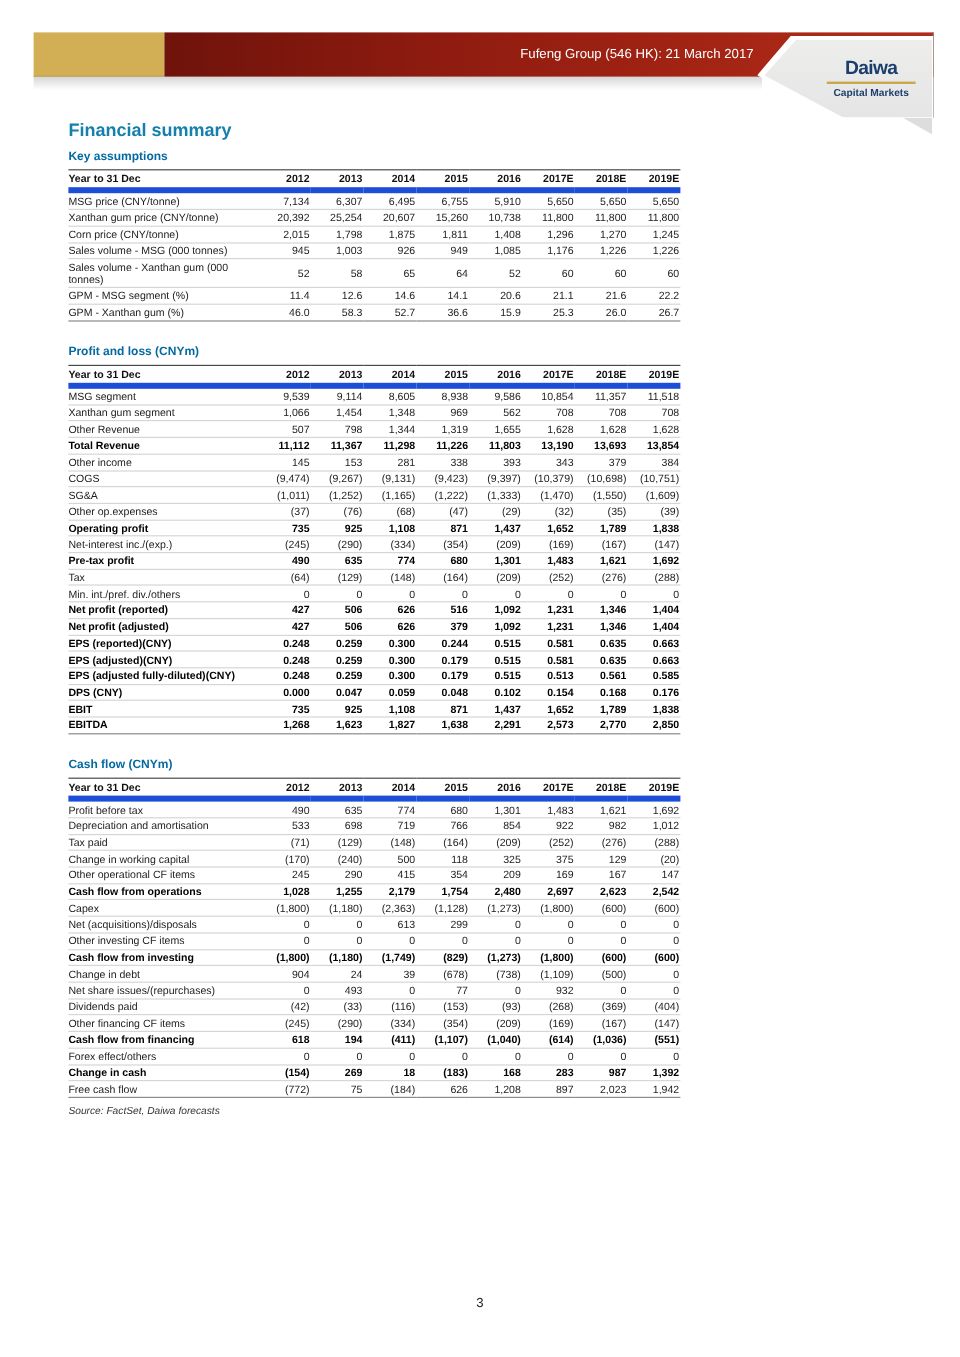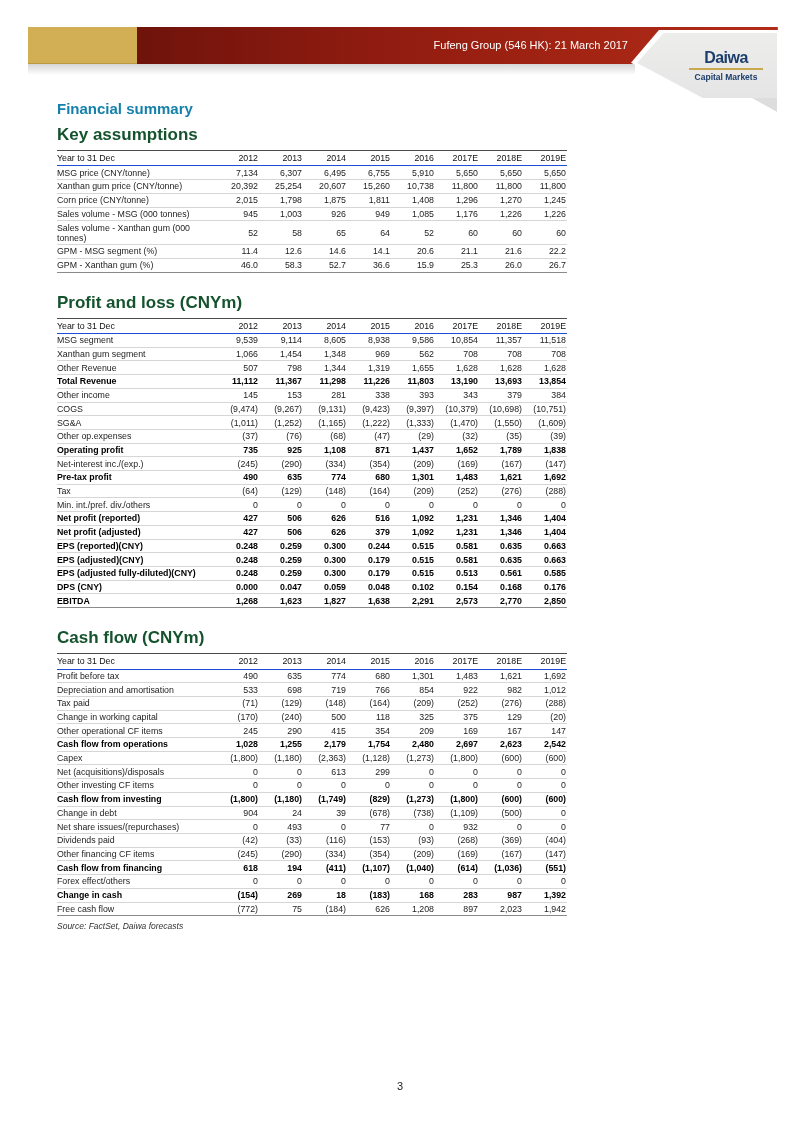--- a/index.html
+++ b/index.html
@@ -66,34 +66,34 @@
   .logo-sub { font-size: 8.5px; font-weight: bold; color: #1c3e6c; white-space: nowrap; }
 
   
   .content { position: absolute; left: 57px; top: 100px; width: 510px; }
   .main-title {
     margin: 0 0 8px 0;
     font-size: 15px; font-weight: bold; color: #1580ab;
   }
   .section-title {
     margin: 0 0 5px 0;
-    font-size: 17px; font-weight: bold; color: #14532d;
+    font-size: 10px; font-weight: bold; color: #0369a1;
   }
   .section-title.gap { margin-top: 20px; }
 
   table {
     width: 510px; border-collapse: collapse; table-layout: fixed;
     border-top: 1px solid #4a4a4a;
   }
   col.c-label { width: 158px; }
   col.c-num { width: 44px; }
   thead th {
-    font-size: 8.8px; font-weight: normal; color: #111;
+    font-size: 8.8px; font-weight: bold; color: #111;
     text-align: right; padding: 2.2px 1px 2.2px 0;
-    border-bottom: 1px solid #1d4ed8; line-height: 1.15;
+    border-bottom: 5px solid #1d4ed8; line-height: 1.15;
   }
   thead th.label { text-align: left; padding-left: 0; }
   tbody td {
     font-size: 8.8px; color: #1c1c1c; text-align: right;
     padding: 1.3px 1px 1.3px 0; line-height: 1.15;
     border-bottom: 1px solid #d6d6d6;
   }
   tbody td.label { text-align: left; padding-left: 0; }
   tbody tr:last-child td { border-bottom: 1px solid #8a8a8a; }
   tbody tr.bold td { font-weight: bold; color: #000; }
@@ -465,20 +465,31 @@
           <td>0.000</td>
           <td>0.047</td>
           <td>0.059</td>
           <td>0.048</td>
           <td>0.102</td>
           <td>0.154</td>
           <td>0.168</td>
           <td>0.176</td>
         </tr>
         <tr class="bold">
+          <td class="label">EBIT</td>
+          <td>735</td>
+          <td>925</td>
+          <td>1,108</td>
+          <td>871</td>
+          <td>1,437</td>
+          <td>1,652</td>
+          <td>1,789</td>
+          <td>1,838</td>
+        </tr>
+        <tr class="bold">
           <td class="label">EBITDA</td>
           <td>1,268</td>
           <td>1,623</td>
           <td>1,827</td>
           <td>1,638</td>
           <td>2,291</td>
           <td>2,573</td>
           <td>2,770</td>
           <td>2,850</td>
         </tr>

